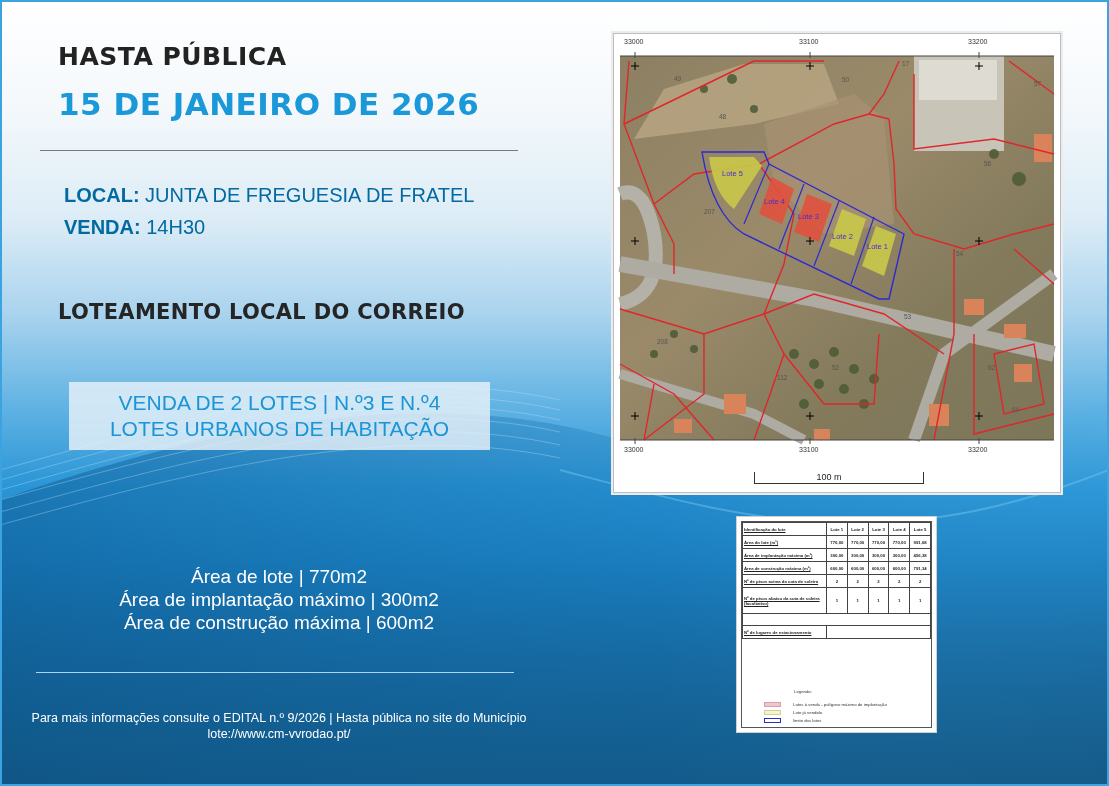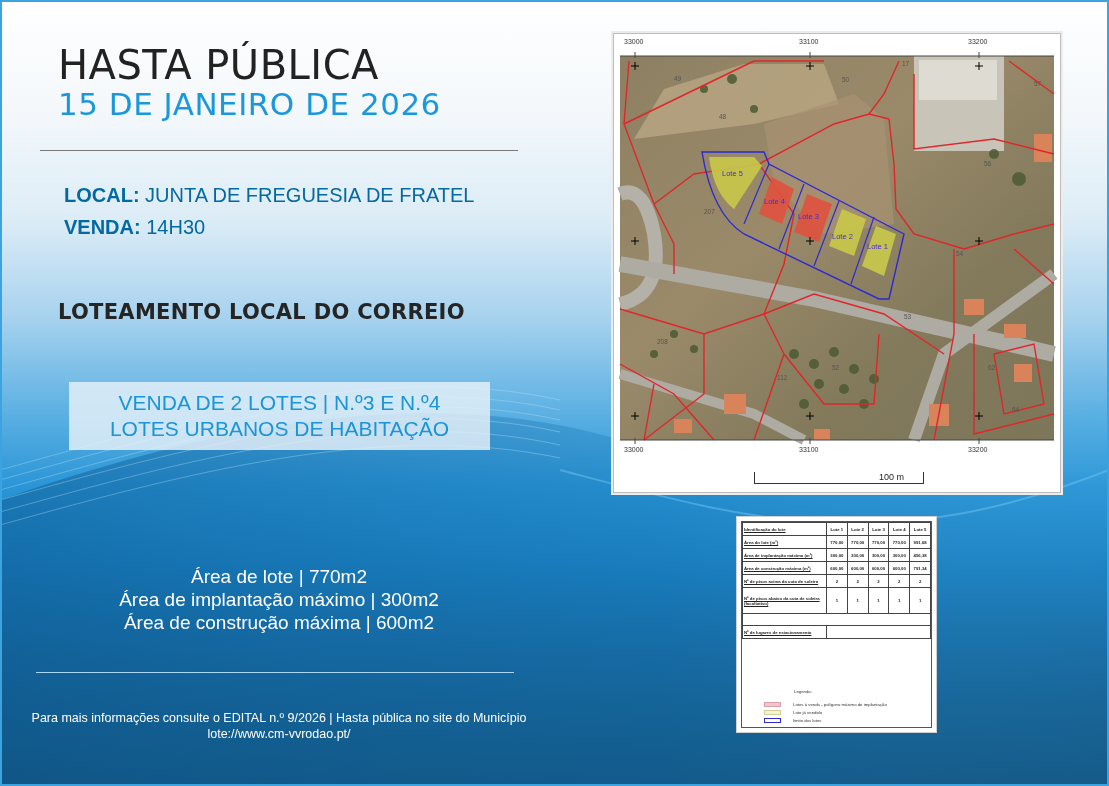--- a/index.html
+++ b/index.html
@@ -11,26 +11,26 @@
   }
   .bg-wave {
     position: absolute; left: 0; top: 0; width: 1109px; height: 786px; pointer-events: none;
   }
   .poster-border {
     position: absolute; left: 0; top: 0; width: 1109px; height: 786px;
     border: 2px solid #3aa3e0; pointer-events: none;
   }
   .title-main {
     position: absolute; left: 58px; top: 42px;
-    font-family: "DejaVu Sans", sans-serif; font-weight: normal;
-    font-size: 40px; color: #222222; letter-spacing: 0.5px;
+    font-family: "DejaVu Sans", sans-serif; font-weight: bold;
+    font-size: 25px; color: #222222; letter-spacing: 0.5px;
   }
   .title-date {
     position: absolute; left: 58px; top: 86px;
-    font-family: "DejaVu Sans", sans-serif; font-weight: normal;
+    font-family: "DejaVu Sans", sans-serif; font-weight: bold;
     font-size: 31px; color: #1a98d9; letter-spacing: 0.5px;
   }
   .rule-top {
     position: absolute; left: 40px; top: 150px; width: 478px; height: 1px; background: #7a7a7a;
   }
   .info-line {
     position: absolute; left: 64px; font-size: 20px; color: #0369a1;
   }
   .info-line b { font-weight: bold; }
   .info-local { top: 184px; }
@@ -300,21 +300,21 @@
     <line x1="6" y1="22" x2="440" y2="22" stroke="#444" stroke-width="1"></line>
   </svg>
 
   <div style="position:absolute;left:10px;top:4px;font-size:7px;color:#333">33000</div>
   <div style="position:absolute;left:185px;top:4px;font-size:7px;color:#333">33100</div>
   <div style="position:absolute;left:354px;top:4px;font-size:7px;color:#333">33200</div>
   <div style="position:absolute;left:10px;top:412px;font-size:7px;color:#333">33000</div>
   <div style="position:absolute;left:185px;top:412px;font-size:7px;color:#333">33100</div>
   <div style="position:absolute;left:354px;top:412px;font-size:7px;color:#333">33200</div>
   <div style="position:absolute;left:140px;top:438px;width:170px;height:12px;border-left:1.5px solid #333;border-right:1.5px solid #333;border-bottom:1.5px solid #333;"></div>
-  <div style="position:absolute;left:140px;top:438px;width:150px;text-align:right;font-size:9px;color:#222">100 m</div>
+  <div style="position:absolute;left:140px;top:438px;width:150px;text-align:center;font-size:9px;color:#222">100 m</div>
 </div>
 
 <div class="table-card">
   <div class="table-inner">
     <table class="lot-table">
       <tbody>
           <tr>
         <td class="lbl">Identificação do lote</td>
         <td class="v">Lote 1</td>
         <td class="v">Lote 2</td>

